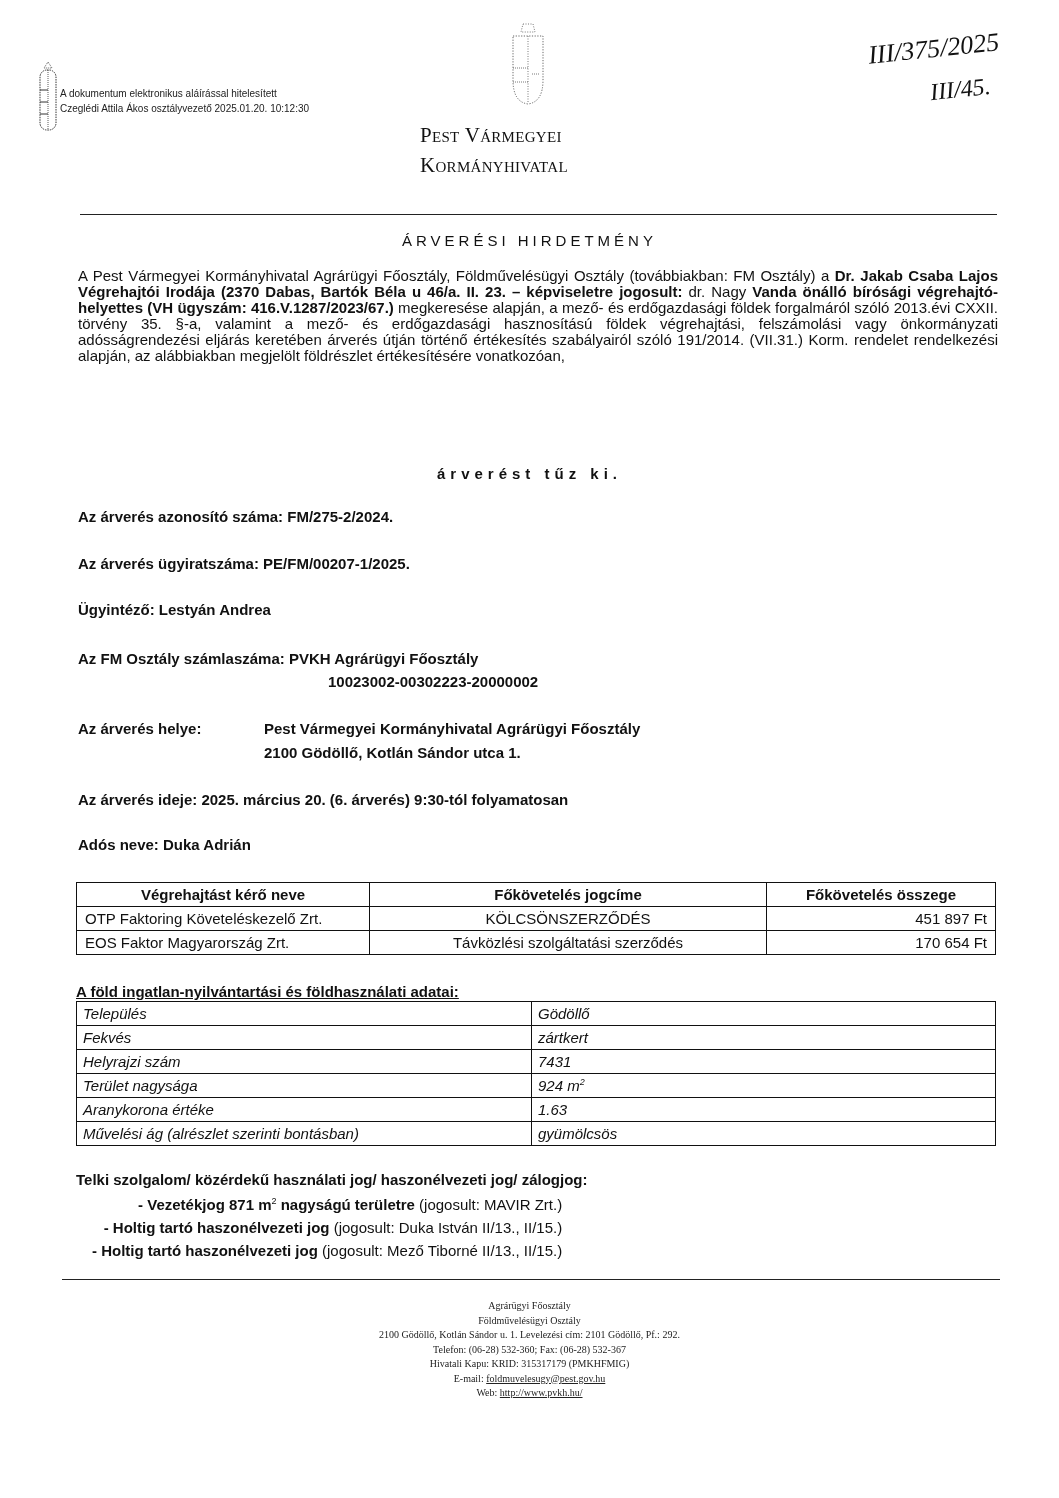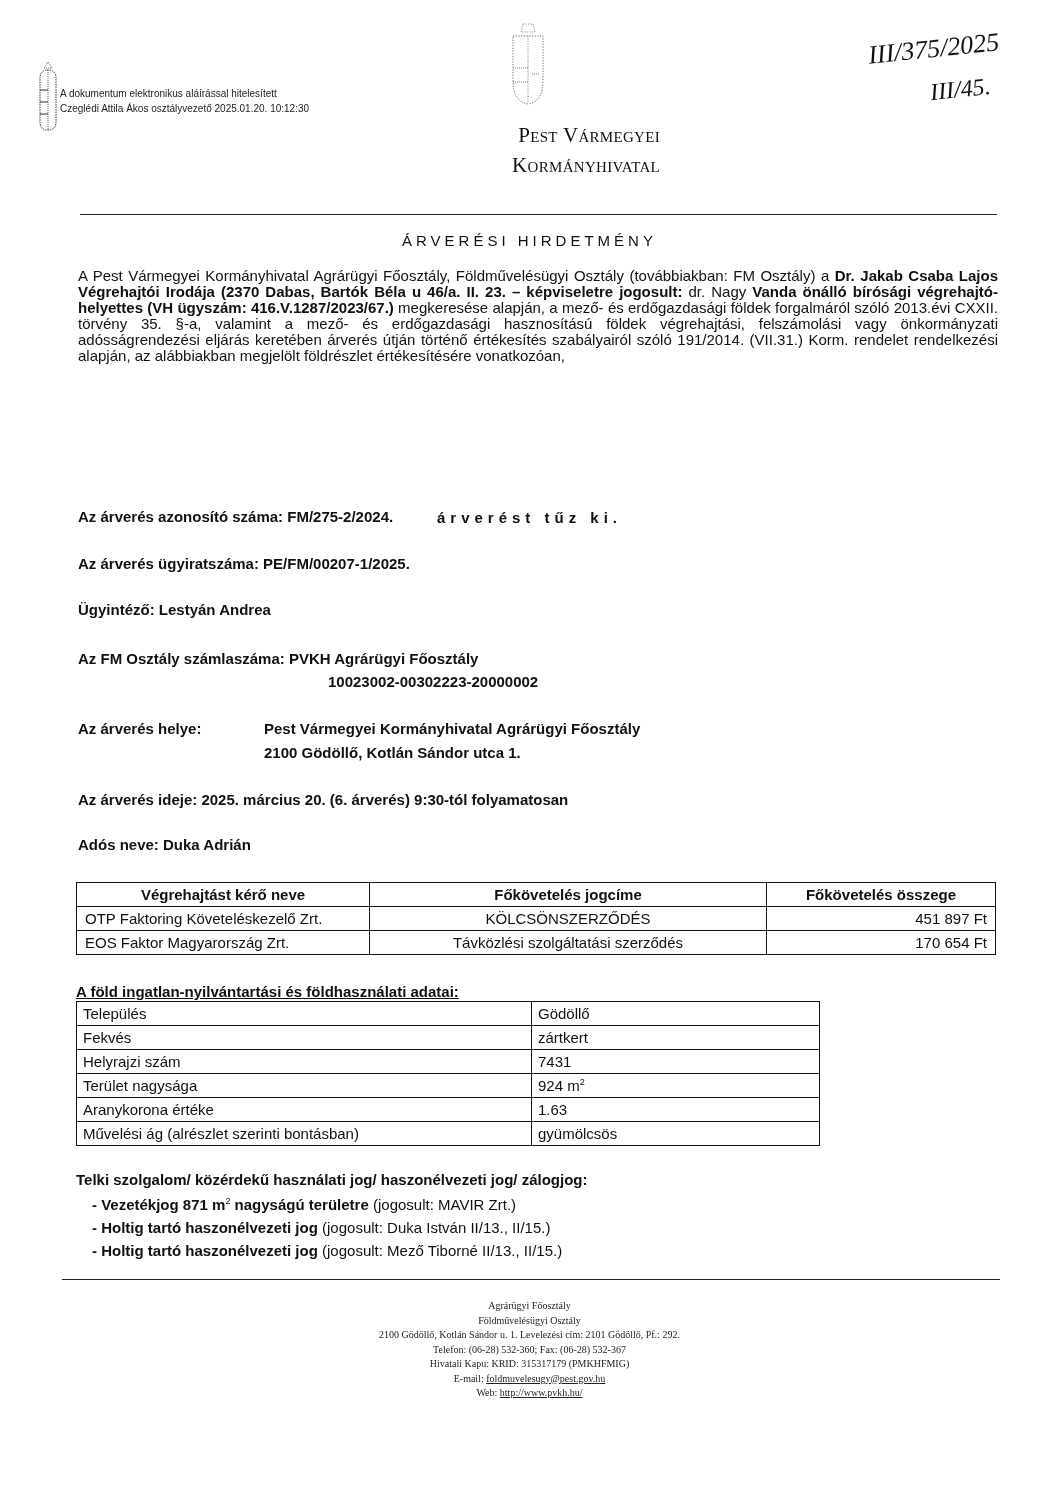--- a/index.html
+++ b/index.html
@@ -2,53 +2,53 @@
 <html><head>
 <meta charset="utf-8">
 <style>
   html, body { margin: 0; padding: 0; background: #ffffff; }
   body { width: 1059px; height: 1498px; position: relative; overflow: hidden; color: #111; font-family: "Liberation Sans", sans-serif; }
   .abs { position: absolute; }
   .sig { left: 38px; top: 58px; width: 420px; height: 84px; }
   .sig-crest { position: absolute; left: 0; top: 2px; width: 20px; height: 78px; }
   .sig-text { position: absolute; left: 22px; top: 28px; font-size: 10px; line-height: 15px; color: #222; white-space: nowrap; }
   .crest { left: 505px; top: 22px; width: 46px; height: 84px; }
-  .org { left: 420px; top: 120px; width: 240px; text-align: right; font-family: "Liberation Serif", serif; font-size: 21px; line-height: 30px; font-variant: small-caps; letter-spacing: 0.3px; }
+  .org { left: 420px; top: 120px; width: 240px; text-align: left; font-family: "Liberation Serif", serif; font-size: 21px; line-height: 30px; font-variant: small-caps; letter-spacing: 0.3px; }
   .handwrite { left: 860px; top: 30px; width: 190px; height: 90px; }
   .hw1 { position: absolute; left: 8px; top: 4px; font-family: "Liberation Serif", serif; font-size: 26px; font-style: italic; transform: rotate(-6deg); white-space: nowrap; }
   .hw2 { position: absolute; left: 70px; top: 46px; font-family: "Liberation Serif", serif; font-size: 24px; font-style: italic; transform: rotate(-6deg); white-space: nowrap; }
   .rule { left: 80px; top: 214px; width: 917px; height: 1px; background: #222; }
   .title { left: 0; top: 232px; width: 1059px; text-align: center; font-size: 15px; letter-spacing: 4px; }
   .intro { left: 78px; top: 268px; width: 920px; font-size: 15px; line-height: 16px; text-align: justify; }
   .intro b { font-weight: bold; }
-  .call { left: 0; top: 465px; width: 1059px; text-align: center; font-size: 15px; letter-spacing: 5px; font-weight: bold; margin-top: 44px; }
+  .call { left: 0; top: 465px; width: 1059px; text-align: center; font-size: 15px; letter-spacing: 5px; font-weight: bold; }
   .field { font-size: 15px; font-weight: bold; white-space: nowrap; }
   .f1 { left: 78px; top: 508px; }
   .f2 { left: 78px; top: 555px; }
   .f3 { left: 78px; top: 601px; }
   .f4 { left: 78px; top: 650px; }
   .f4b { left: 328px; top: 673px; }
   .f5 { left: 78px; top: 720px; }
   .f5v { left: 264px; top: 720px; }
   .f5v2 { left: 264px; top: 744px; }
   .f6 { left: 78px; top: 791px; }
   .f7 { left: 78px; top: 836px; }
   table { border-collapse: collapse; font-size: 15px; }
   .claims { left: 76px; top: 882px; width: 920px; }
   .claims td, .claims th { border: 1.5px solid #111; padding: 1px 8px; height: 21px; }
   .claims th { font-weight: bold; text-align: center; padding-left: 8px; }
   .claims .c1 { width: 276px; }
   .claims .c2 { width: 380px; text-align: center; }
   .claims .c3 { text-align: right; }
   .land-head { left: 76px; top: 983px; font-size: 15px; font-weight: bold; text-decoration: underline; white-space: nowrap; }
-  .land { left: 76px; top: 1001px; width: 744px; }
+  .land { left: 76px; top: 1001px; width: 920px; font-style: italic; }
   .land td { border: 1.5px solid #111; padding: 0 6px; height: 23px; }
   .land .k { width: 442px; }
   .easement-head { left: 76px; top: 1171px; font-size: 15px; font-weight: bold; white-space: nowrap; }
-  .easement { left: 92px; top: 1193px; font-size: 15px; line-height: 23px; white-space: nowrap; }
+  .easement { left: 92px; top: 1193px; font-size: 15px; line-height: 23px; white-space: nowrap; text-align: right; }
   .easement b { font-weight: bold; }
   sup { font-size: 9px; vertical-align: super; line-height: 0; }
   .rule2 { left: 62px; top: 1279px; width: 938px; height: 1px; background: #222; }
   .footer { left: 0; top: 1299px; width: 1059px; text-align: center; font-family: "Liberation Serif", serif; font-size: 10px; line-height: 14.5px; color: #222; }
   .footer a { color: #222; text-decoration: underline; }
 </style>
 </head>
 <body>
 
 <div class="abs sig">

